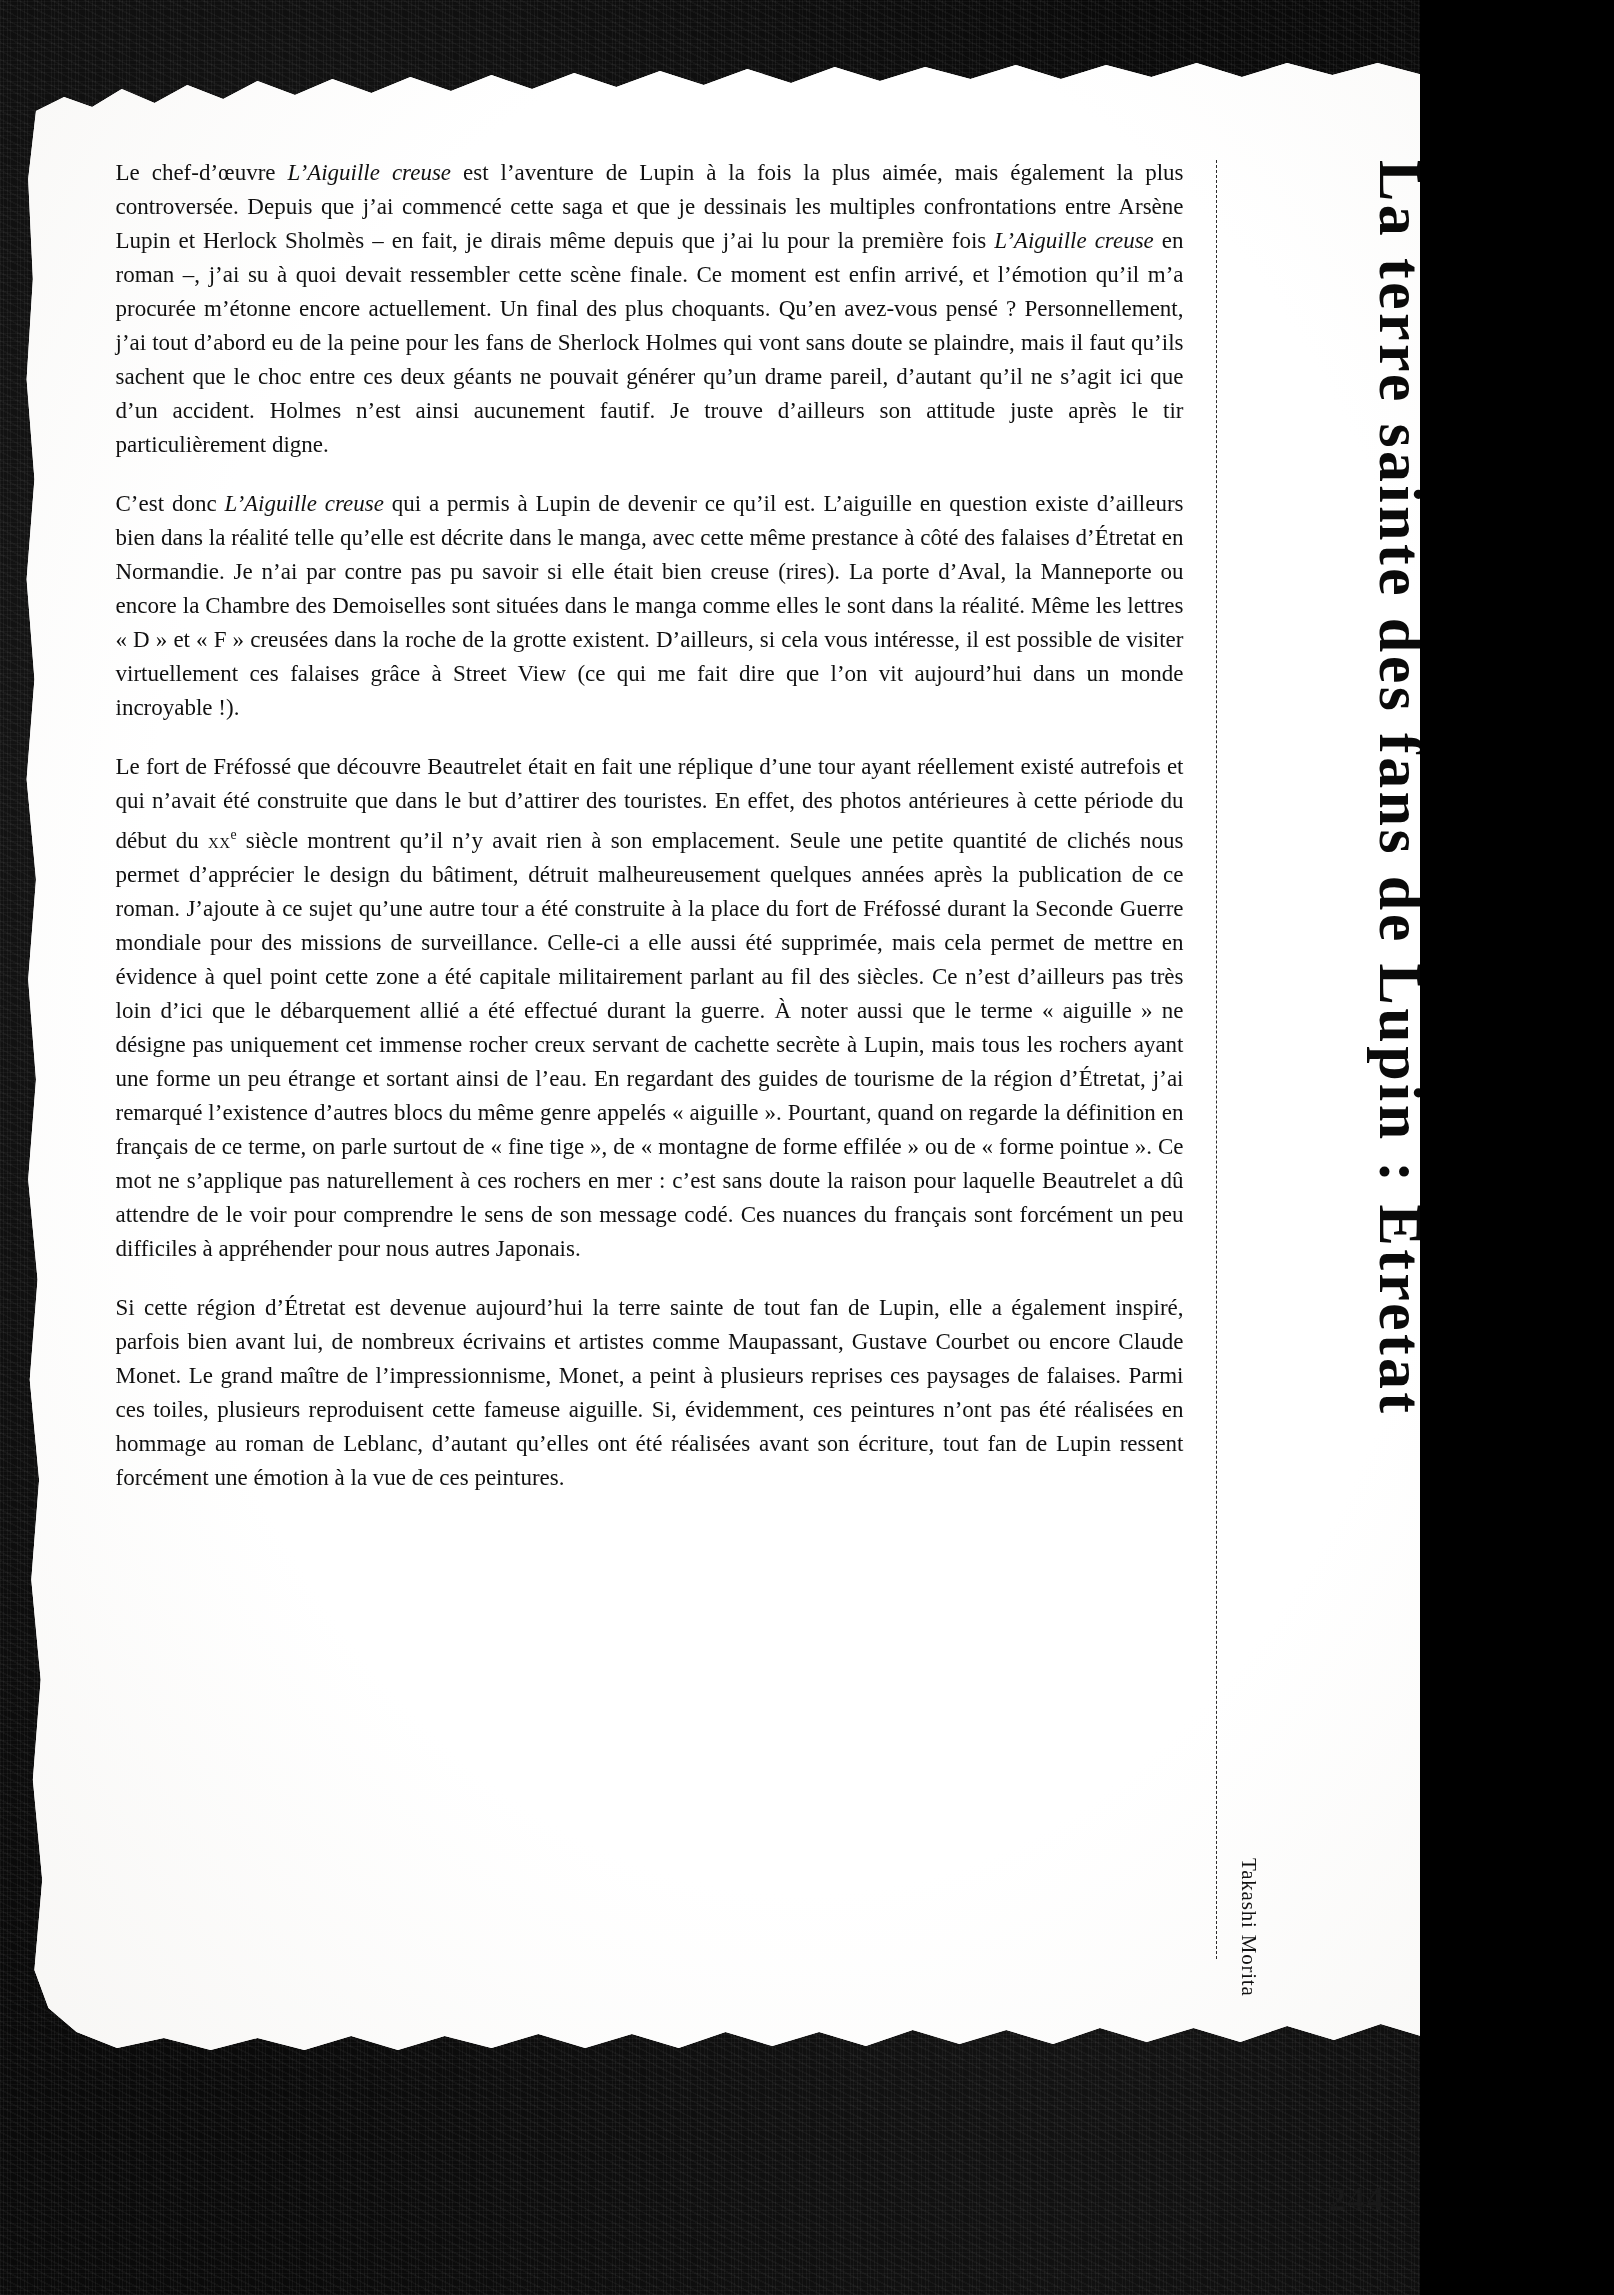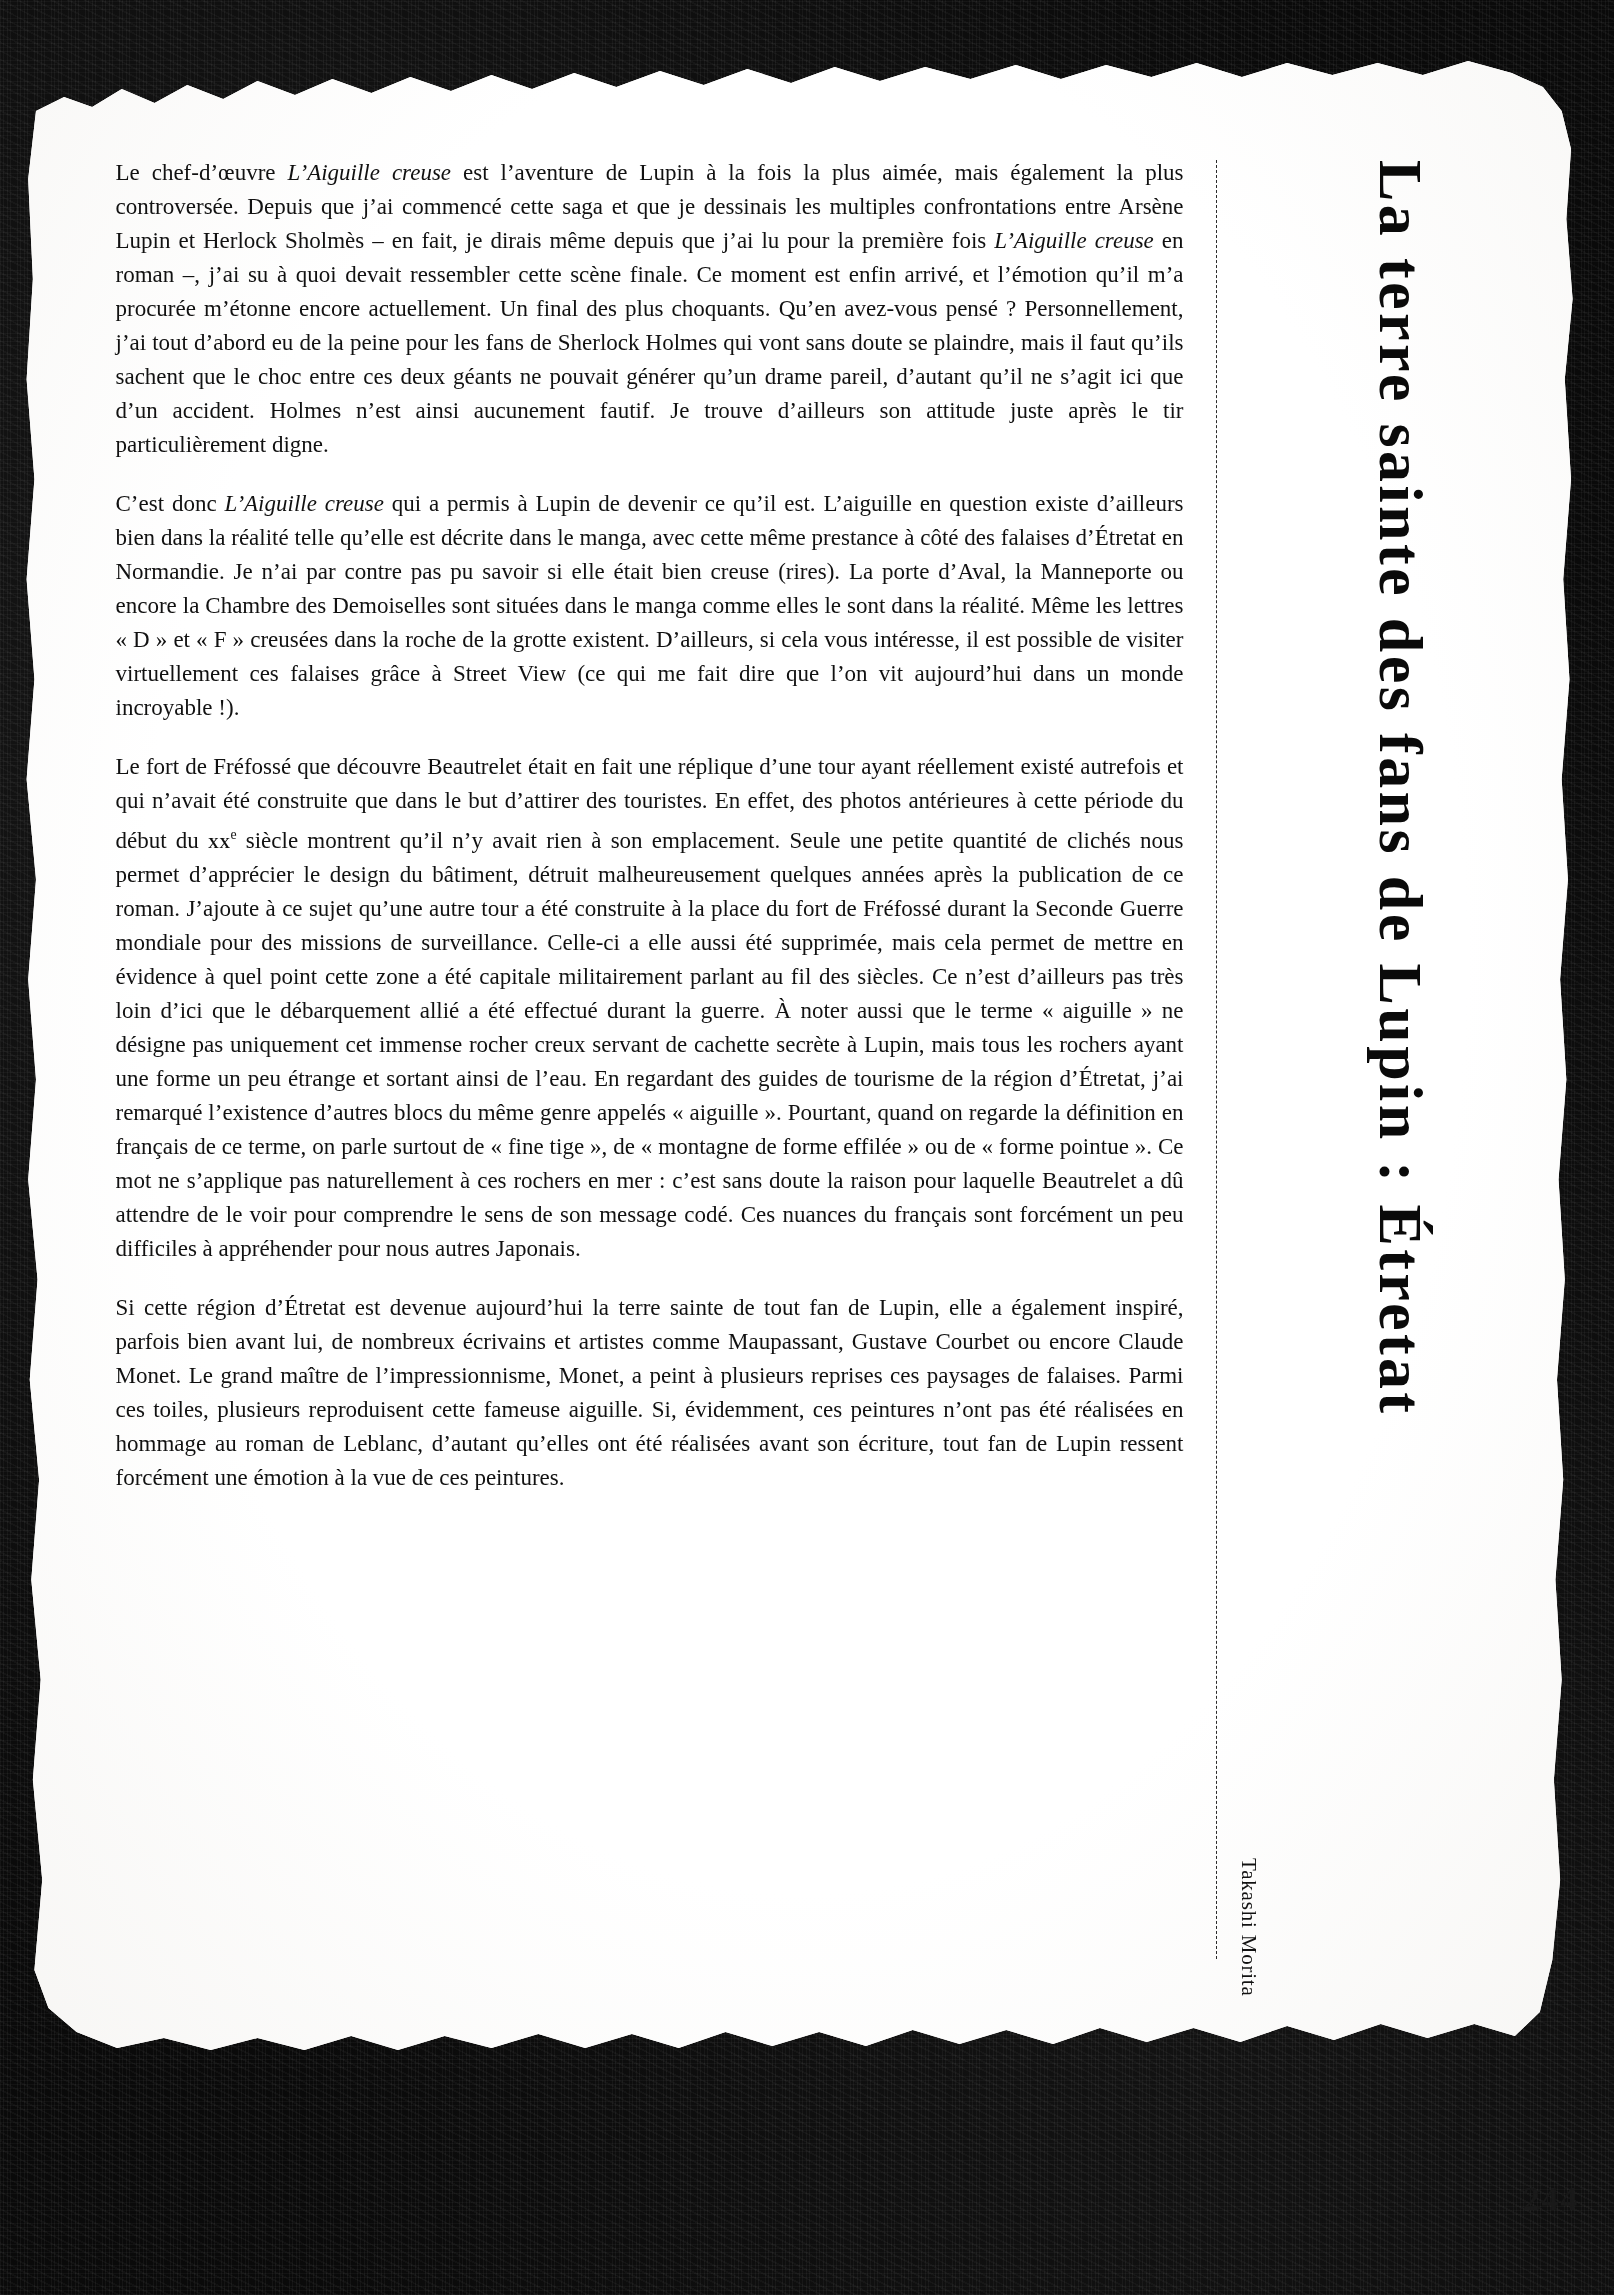--- a/index.html
+++ b/index.html
@@ -2,21 +2,21 @@
 <html lang="fr" style="font-size:13.5px"><head>
 <meta charset="utf-8">
 <style>
   html, body {
     margin: 0;
     padding: 0;
     background: #000;
   }
   .page {
     position: relative;
-    width: 1614px;
+    width: 1420px;
     height: 2295px;
     background: #050505;
     overflow: hidden;
     font-family: "Liberation Serif", serif;
   }
   
   .bg-texture {
     position: absolute;
     inset: 0;
     background-color: #0a0a0a;
@@ -77,21 +77,21 @@
   p.body-par {
     margin: 0 0 25px 0;
     font-size: 23px;
     line-height: 34px;
     color: #111;
     text-align: justify;
     hyphens: none;
   }
   p.body-par:last-child { margin-bottom: 16px; }
   .it { font-style: italic; }
-  .sc { font-variant: small-caps; font-size: 0.92em; letter-spacing: 0.3px; font-weight: bold; }
+  .sc { font-variant: small-caps; font-size: 0.92em; letter-spacing: 0.3px; }
   sup { font-size: 0.6em; vertical-align: super; }
 
   
   .vrule {
     position: absolute;
     left: 1192px;
     top: 101px;
     width: 0;
     height: 1799px;
     border-left: 1.7px dashed #2a2a2a;

